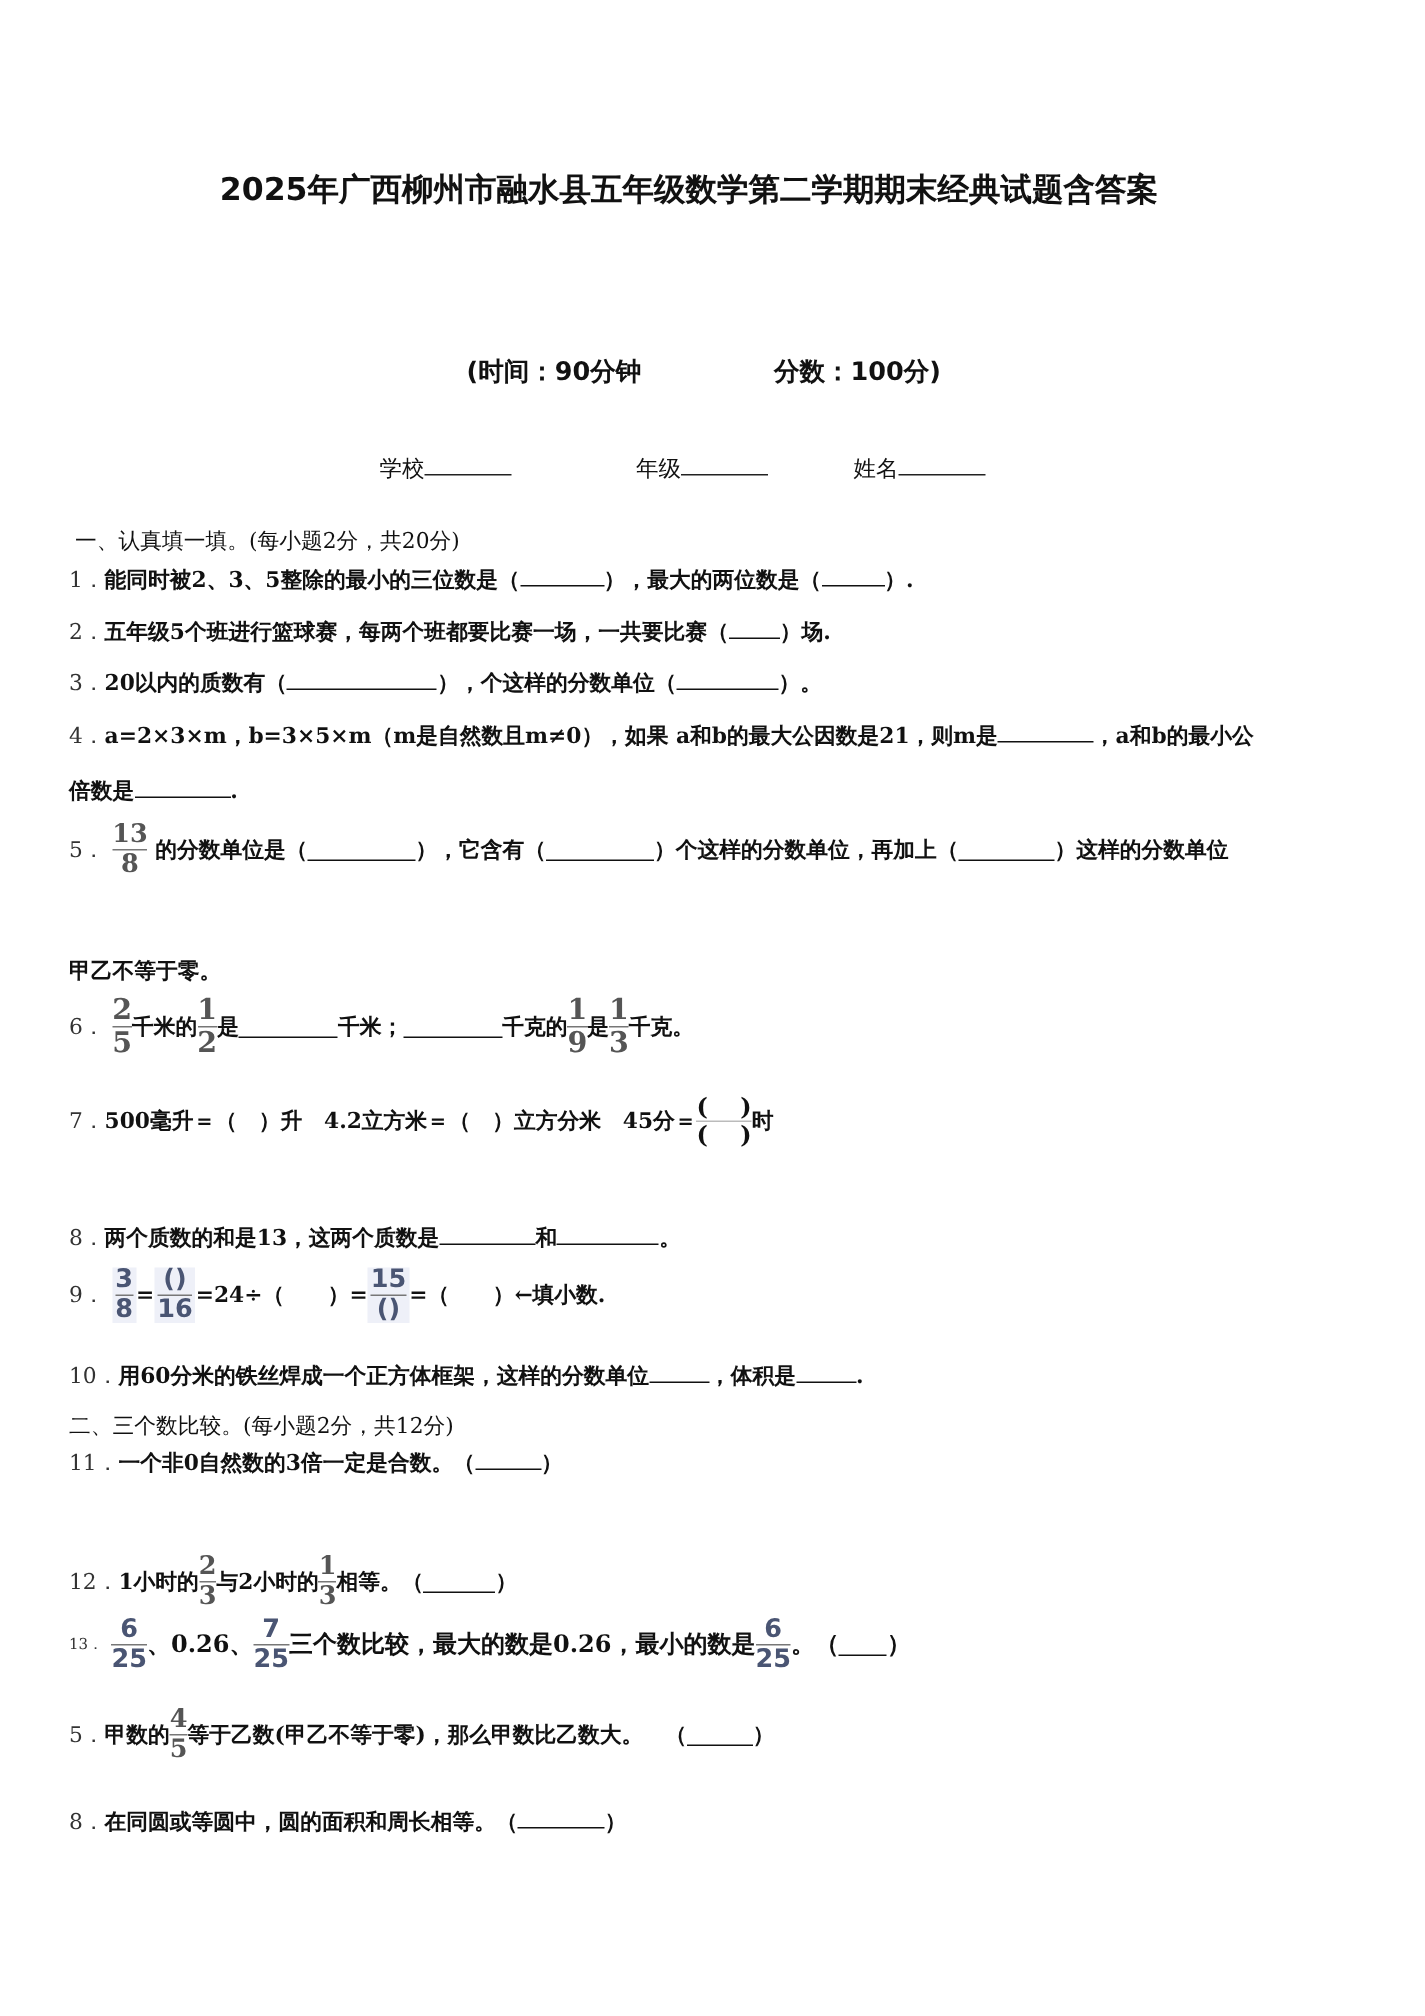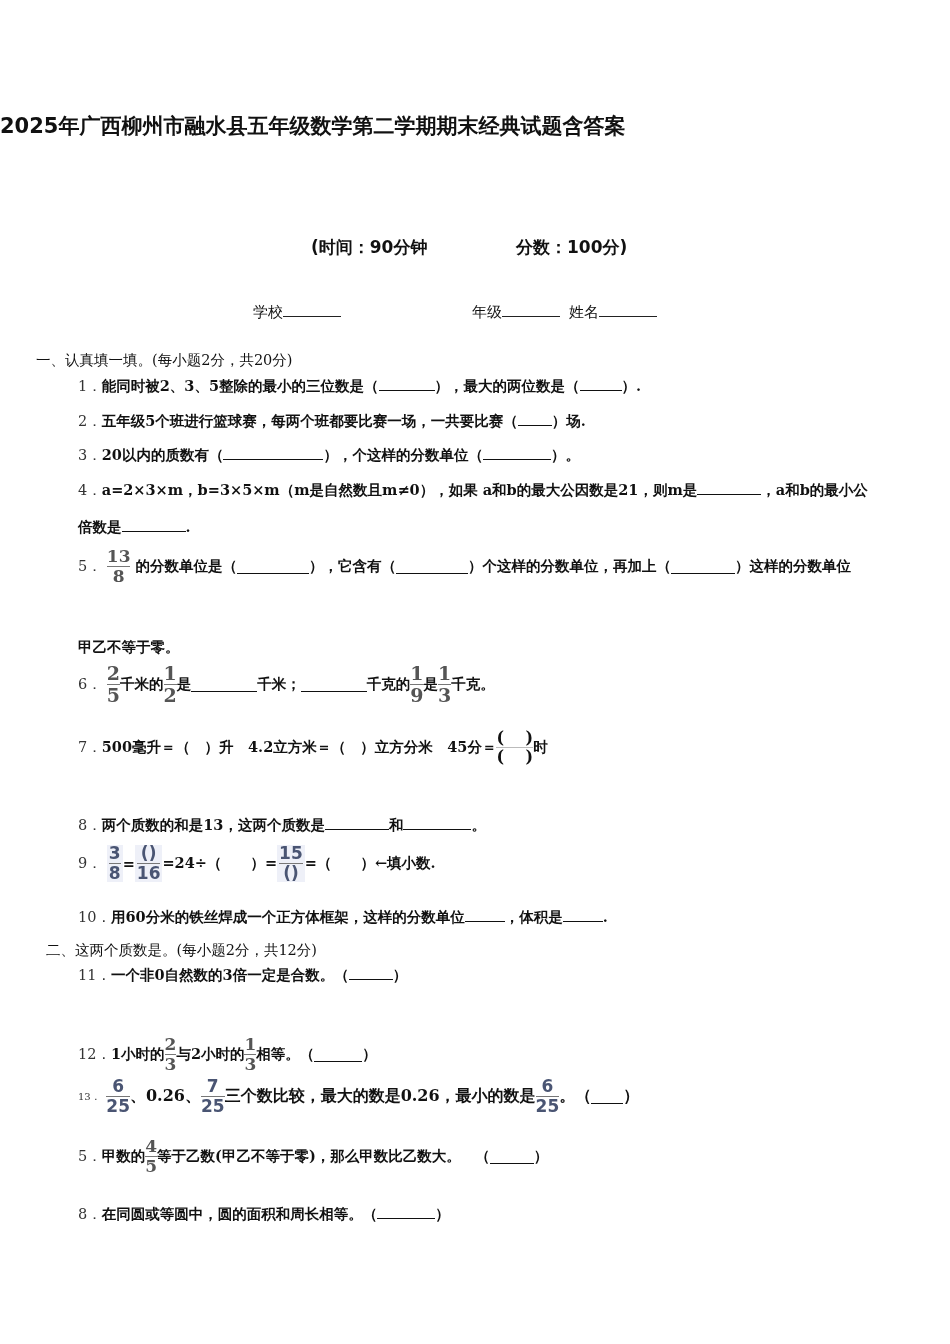--- a/index.html
+++ b/index.html
@@ -1,50 +1,50 @@
 <!DOCTYPE html>
 <html><head>
 <meta charset="utf-8">
 <style>
   html, body { margin: 0; padding: 0; background: #ffffff; }
   body { width: 950px; height: 1344px; position: relative; overflow: hidden;
          font-family: "DejaVu Serif", "Liberation Serif", serif; color: #111; }
   .abs { position: absolute; white-space: nowrap; }
-  .title { left: 0; width: 772px; top: 112px; text-align: left; font-family: "DejaVu Sans", "Liberation Sans", sans-serif;
+  .title { left: 0; width: 772px; top: 112px; text-align: right; font-family: "DejaVu Sans", "Liberation Sans", sans-serif;
            font-weight: bold; font-size: 21px; letter-spacing: 0px; }
   .subtitle { top: 236px; font-family: "DejaVu Sans", "Liberation Sans", sans-serif; font-weight: bold; font-size: 17px; }
   .info { top: 301px; font-family: "DejaVu Sans", "Liberation Sans", sans-serif; font-size: 15px; }
   .info .blank { display: inline-block; width: 58px; border-bottom: 1px solid #222; height: 15px; vertical-align: baseline; }
   .line { font-size: 14.5px; }
   .sec { font-size: 14.5px; }
   .num { font-weight: normal; color: #333; }
-  .b { font-weight: bold; margin-left: 32px; }
+  .b { font-weight: bold; }
   .blank { display: inline-block; border-bottom: 1px solid #111; height: 14px; vertical-align: baseline; }
   .frac { display: inline-block; vertical-align: middle; text-align: center; line-height: 1; color: #555;
           font-family: "DejaVu Serif", "Liberation Serif", serif; }
   .frac .n, .frac .d { display: block; font-size: 17px; }
   .frac .bar { display: block; border-top: 1px solid #777; margin: 1px 0; }
   .frac.blue .n, .frac.blue .d { color: #4a5573; font-family: "DejaVu Sans", "Liberation Sans", sans-serif; }
   .frac.blue { background: #eef0f8; padding: 0 2px; }
   .frac.big .n, .frac.big .d { font-size: 19px; color: #555; }
   .q13 .frac .n, .q13 .frac .d { font-family: "DejaVu Sans", "Liberation Sans", sans-serif; color: #4a5573; font-weight: bold; font-size: 17px;}
 </style>
 </head>
 <body>
 
 <div class="abs title">2025年广西柳州市融水县五年级数学第二学期期末经典试题含答案</div>
 
 <div class="abs subtitle" style="left:311px;">(时间：90分钟</div>
 <div class="abs subtitle" style="left:516px;">分数：100分)</div>
 
 <div class="abs info" style="left:253px;"><span>学校</span><span class="blank"></span></div>
-<div class="abs info" style="left:472px;"><span>年级</span><span class="blank"></span></div>
+<div class="abs info" style="left:424px;"><span>年级</span><span class="blank"></span></div>
 <div class="abs info" style="left:569px;"><span>姓名</span><span class="blank"></span></div>
 
-<div class="abs sec" style="left:36px; top:351px;">一、认真填一填。(每小题2分，共20分)</div>
+<div class="abs sec" style="left:50px; top:351px;">一、认真填一填。(每小题2分，共20分)</div>
 
 <div class="abs line b" style="left:46px; top:376px;">
   <span class="num">1．</span><span>能同时被2、3、5整除的最小的三位数是（</span><span class="blank" style="width:56px"></span><span>），最大的两位数是（</span><span class="blank" style="width:42px"></span><span>）.</span>
 </div>
 
 <div class="abs line b" style="left:46px; top:411px;">
   <span class="num">2．</span><span>五年级5个班进行篮球赛，每两个班都要比赛一场，一共要比赛（</span><span class="blank" style="width:34px"></span><span>）场.</span>
 </div>
 
 <div class="abs line b" style="left:46px; top:445px;">
@@ -80,21 +80,21 @@
 
 <div class="abs line b" style="left:46px; top:845px;">
   <span class="num" style="vertical-align:middle">9．</span>
   <span class="frac blue"><span class="n">3</span><span class="bar"></span><span class="d">8</span></span><span style="vertical-align:middle">=</span><span class="frac blue"><span class="n">()</span><span class="bar"></span><span class="d">16</span></span><span style="vertical-align:middle">=24÷（　　）=</span><span class="frac blue"><span class="n">15</span><span class="bar"></span><span class="d">()</span></span><span style="vertical-align:middle">=（　　）←填小数.</span>
 </div>
 
 <div class="abs line b" style="left:46px; top:907px;">
   <span class="num">10．</span><span>用60分米的铁丝焊成一个正方体框架，这样的分数单位</span><span class="blank" style="width:40px"></span><span>，体积是</span><span class="blank" style="width:40px"></span><span>.</span>
 </div>
 
-<div class="abs sec" style="left:46px; top:941px;">二、这两个质数是。(每小题2分，共12分)</div>
+<div class="abs sec" style="left:46px; top:941px;">二、三个数比较。(每小题2分，共12分)</div>
 
 <div class="abs line b" style="left:46px; top:965px;">
   <span class="num">11．</span><span>一个非0自然数的3倍一定是合数。（</span><span class="blank" style="width:44px"></span><span>）</span>
 </div>
 
 <div class="abs line b" style="left:46px; top:1036px;">
   <span class="num" style="vertical-align:middle">12．</span><span style="vertical-align:middle">1小时的</span><span class="frac"><span class="n">2</span><span class="bar"></span><span class="d">3</span></span><span style="vertical-align:middle">与2小时的</span><span class="frac"><span class="n">1</span><span class="bar"></span><span class="d">3</span></span><span style="vertical-align:middle">相等。（</span><span class="blank" style="width:48px; vertical-align:middle"></span><span style="vertical-align:middle">）</span>
 </div>
 
 <div class="abs line b q13" style="left:46px; top:1078px; font-size:16px;">

